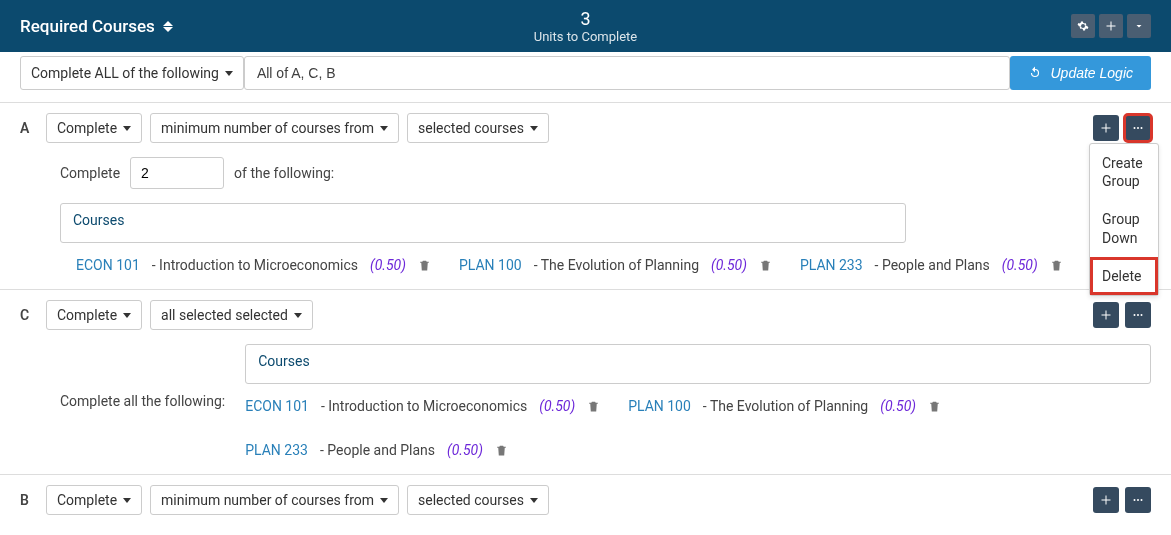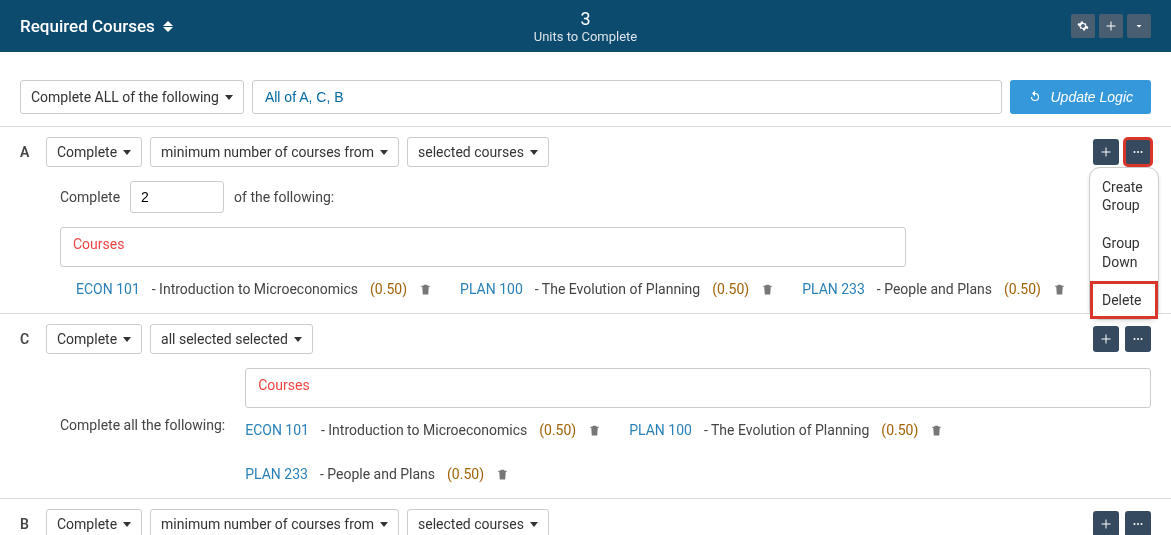--- a/index.html
+++ b/index.html
@@ -12,55 +12,55 @@
 .header-center .lbl { font-size: 13px; opacity: 0.85; }
 .header-actions { margin-left: auto; display: flex; gap: 4px; }
 .header-iconbtn { background: #4a5e72; width: 24px; height: 24px; display: flex; align-items: center; justify-content: center; border-radius: 2px; cursor: pointer; }
 .header-iconbtn svg { width: 12px; height: 12px; fill: #fff; }
 
 .sort-icon { display: inline-flex; flex-direction: column; gap: 1px; }
 .sort-icon .tri { width: 0; height: 0; border-left: 5px solid transparent; border-right: 5px solid transparent; }
 .sort-icon .up { border-bottom: 5px solid #fff; }
 .sort-icon .down { border-top: 5px solid #fff; }
 
-.logic-row { display: flex; gap: 8px; padding: 28px 20px 12px 20px; align-items: stretch; }
+.logic-row { display: flex; padding: 4px 20px 12px 20px; align-items: stretch; }
 .select-box { background: #fff; border: 1px solid #ccc; border-radius: 3px; padding: 6px 10px; display: inline-flex; align-items: center; gap: 6px; cursor: pointer; height: 34px; font-size: 14px; }
-.text-input { flex: 1; background: #fff; border: 1px solid #ccc; border-radius: 3px; padding: 6px 12px; height: 34px; font-size: 14px; color: #0369a1; }
+.text-input { flex: 1; background: #fff; border: 1px solid #ccc; border-radius: 3px; padding: 6px 12px; height: 34px; font-size: 14px; color: #404040; }
 .btn-primary { background: #3498db; color: #fff; border: none; border-radius: 3px; padding: 0 18px; height: 34px; display: inline-flex; align-items: center; gap: 8px; cursor: pointer; font-size: 14px; font-style: italic; }
 .btn-primary svg { width: 14px; height: 14px; fill: #fff; }
 
 .group { border-top: 1px solid #ddd; padding: 10px 20px 16px 20px; position: relative; }
 .group-header { display: flex; align-items: center; gap: 8px; }
 .group-label { font-weight: 600; font-size: 14px; width: 18px; color: #444; }
 .select-sm { background: #fff; border: 1px solid #ccc; border-radius: 3px; padding: 4px 10px; display: inline-flex; align-items: center; gap: 6px; cursor: pointer; height: 30px; font-size: 14px; }
 .caret { display: inline-block; width: 0; height: 0; border-left: 4px solid transparent; border-right: 4px solid transparent; border-top: 5px solid #333; }
 .group-actions { margin-left: auto; display: flex; gap: 6px; }
 .sq-btn { background: #354a5f; width: 26px; height: 26px; display: flex; align-items: center; justify-content: center; border-radius: 3px; cursor: pointer; }
 .sq-btn svg { width: 12px; height: 12px; fill: #fff; }
 .sq-btn.highlighted { outline: 3px solid #d9362b; outline-offset: -1px; }
 
 .group-body { padding-left: 40px; padding-top: 14px; display: flex; align-items: center; gap: 10px; flex-wrap: wrap; }
 .group-body-col { padding-left: 40px; padding-top: 14px; }
 .complete-text { font-size: 14px; color: #444; }
 .num-input { background: #fff; border: 1px solid #ccc; border-radius: 3px; width: 94px; height: 32px; padding: 4px 10px; font-size: 14px; }
-.courses-input { background: #fff; border: 1px solid #ccc; border-radius: 3px; height: 40px; padding: 8px 12px; font-size: 14px; color: #ef4444; margin-top: 14px; }
+.courses-input { background: #fff; border: 1px solid #ccc; border-radius: 3px; height: 40px; padding: 8px 12px; font-size: 14px; color: #0c4a6e; margin-top: 14px; }
 .courses-input.wide { width: 846px; margin-left: 40px; }
 
 .course-list { padding-left: 56px; padding-top: 14px; display: flex; flex-wrap: wrap; gap: 28px; font-size: 14px; }
 .course-item { display: inline-flex; align-items: center; gap: 12px; }
 .course-code { color: #2980b9; }
 .course-name { color: #444; }
-.course-units { color: #a16207; }
+.course-units { color: #6d28d9; font-style: italic; }
 .trash { color: #888; cursor: pointer; }
 .trash svg { width: 13px; height: 13px; fill: #777; }
 
 .flex-row { display: flex; align-items: center; gap: 20px; }
 .flex-col { flex: 1; }
 
-.dropdown-menu { position: absolute; right: 12px; top: 40px; background: #fff; border: 1px solid #ccc; border-radius: 11px; box-shadow: 0 2px 4px rgba(0,0,0,0.1); z-index: 10; width: 70px; }
+.dropdown-menu { position: absolute; right: 12px; top: 40px; background: #fff; border: 1px solid #ccc; border-radius: 3px; box-shadow: 0 2px 4px rgba(0,0,0,0.1); z-index: 10; width: 70px; }
 .dropdown-item { padding: 10px 12px; font-size: 14px; color: #333; cursor: pointer; line-height: 1.3; }
 .dropdown-item.highlighted { outline: 3px solid #d9362b; outline-offset: -3px; }
 
 svg.icon { display: block; }
 </style>
 </head>
 <body>
 
 <div class="header">
   <div class="header-title">

